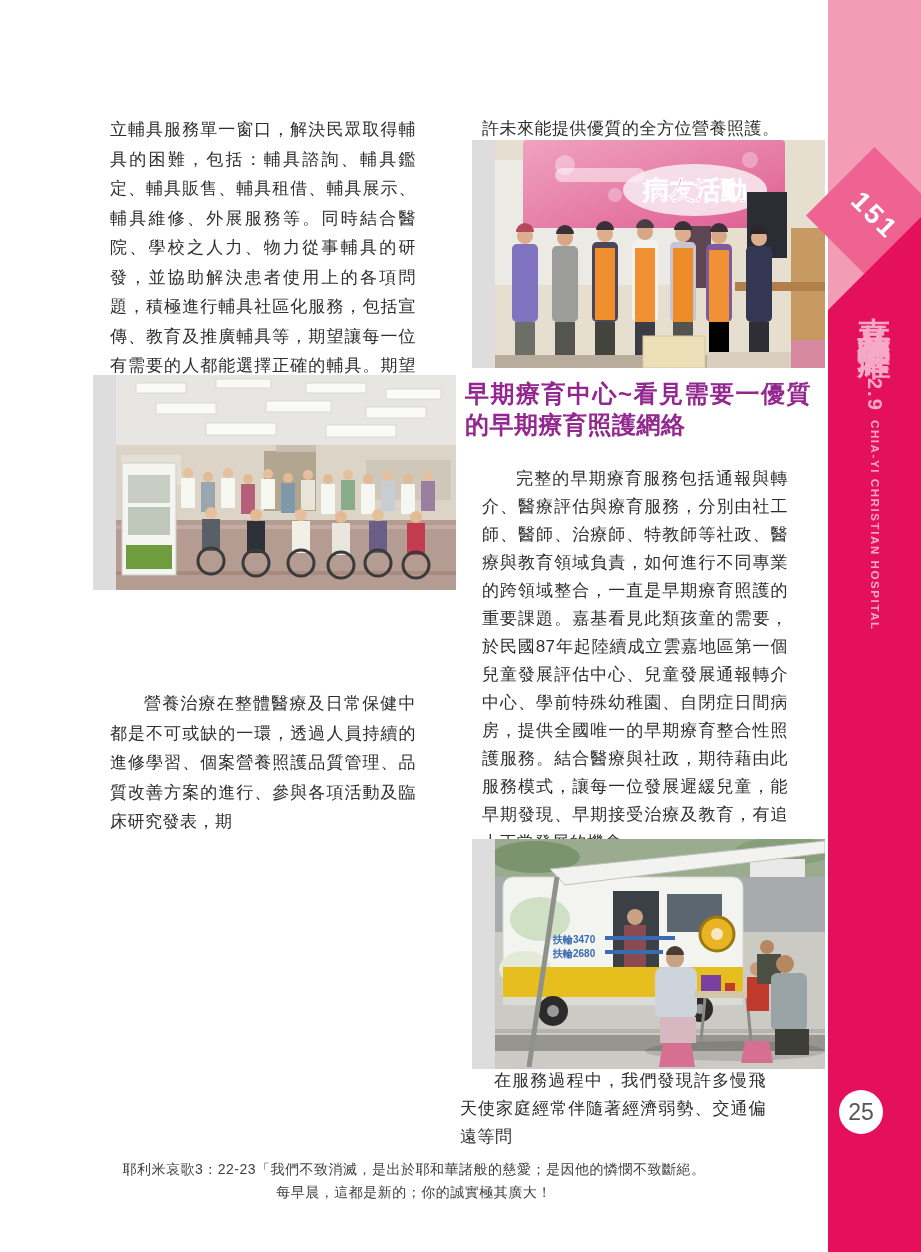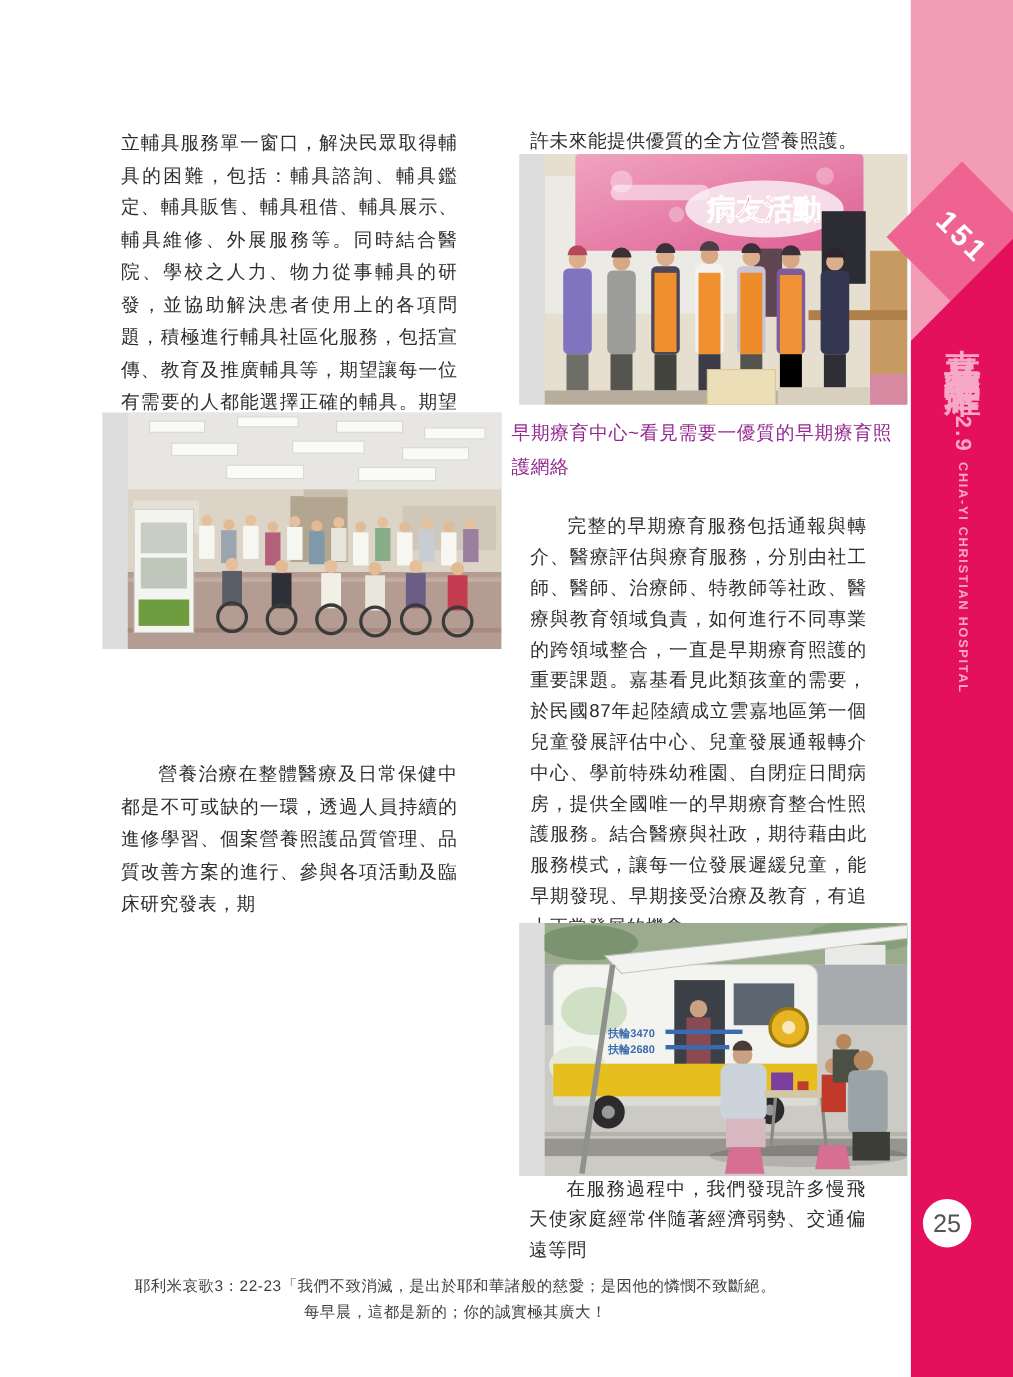--- a/index.html
+++ b/index.html
@@ -9,22 +9,22 @@
   }
   
   .textblock{
     position:absolute;width:340px;color:#2e2e2e;
     font-size:17px;line-height:29.5px;text-align:justify;letter-spacing:.5px;
   }
   .textblock p{margin:17px;}
   .textblock p.indent{text-indent:2em;}
   .rightcol{line-height:28px;}
   .heading{
-    position:absolute;width:346px;color:#93278F;font-weight:normal;
-    font-size:17px;line-height:31px;letter-spacing:.5px;text-align:justify;
+    position:absolute;width:346px;color:#93278F;font-weight:bold;
+    font-size:24px;line-height:31px;letter-spacing:.5px;text-align:justify;
   }
   
   .photo{position:absolute;overflow:hidden;background:#ddd;padding-left:23px;}
   .photo svg{display:block;}
   
   .sidebar{position:absolute;left:828px;top:0;width:93px;height:1252px;background:#F29CB6;}
   .sidebar-dark{
     position:absolute;left:0;top:217px;width:93px;height:1035px;background:#E5105C;
     clip-path:polygon(0 93px,100% 0,100% 100%,0 100%);
   }
@@ -330,21 +330,21 @@
         <polygon points="250,202 274,202 278,224 246,224" fill="#d66f92"></polygon>
         <circle cx="272" cy="108" r="7" fill="#b5885f"></circle>
           <rect x="262" y="115" width="24" height="30" fill="#4c4f44"></rect>
         <circle cx="290" cy="125" r="9" fill="#b5885f"></circle>
         <rect x="276" y="134" width="36" height="58" rx="6" fill="#9aa3a6"></rect>
         <rect x="280" y="190" width="34" height="26" fill="#3d3d38"></rect>
       </g>
     </svg>
   </div>
 
-  <div class="textblock rightcol" style="left:464px;top:1050px;">
+  <div class="textblock rightcol" style="left:443px;top:1050px;">
     <p class="indent">在服務過程中，我們發現許多慢飛天使家庭經常伴隨著經濟弱勢、交通偏遠等問</p>
   </div>
 
   <div class="sidebar">
     <div class="diamond"></div>
     <div class="sidebar-dark"></div>
     <div class="issue-badge">151</div>
     <div class="sidebar-vtext">
       <span class="sv-title">嘉基的榮耀</span>
       <span class="sv-date">|2012.9</span>

